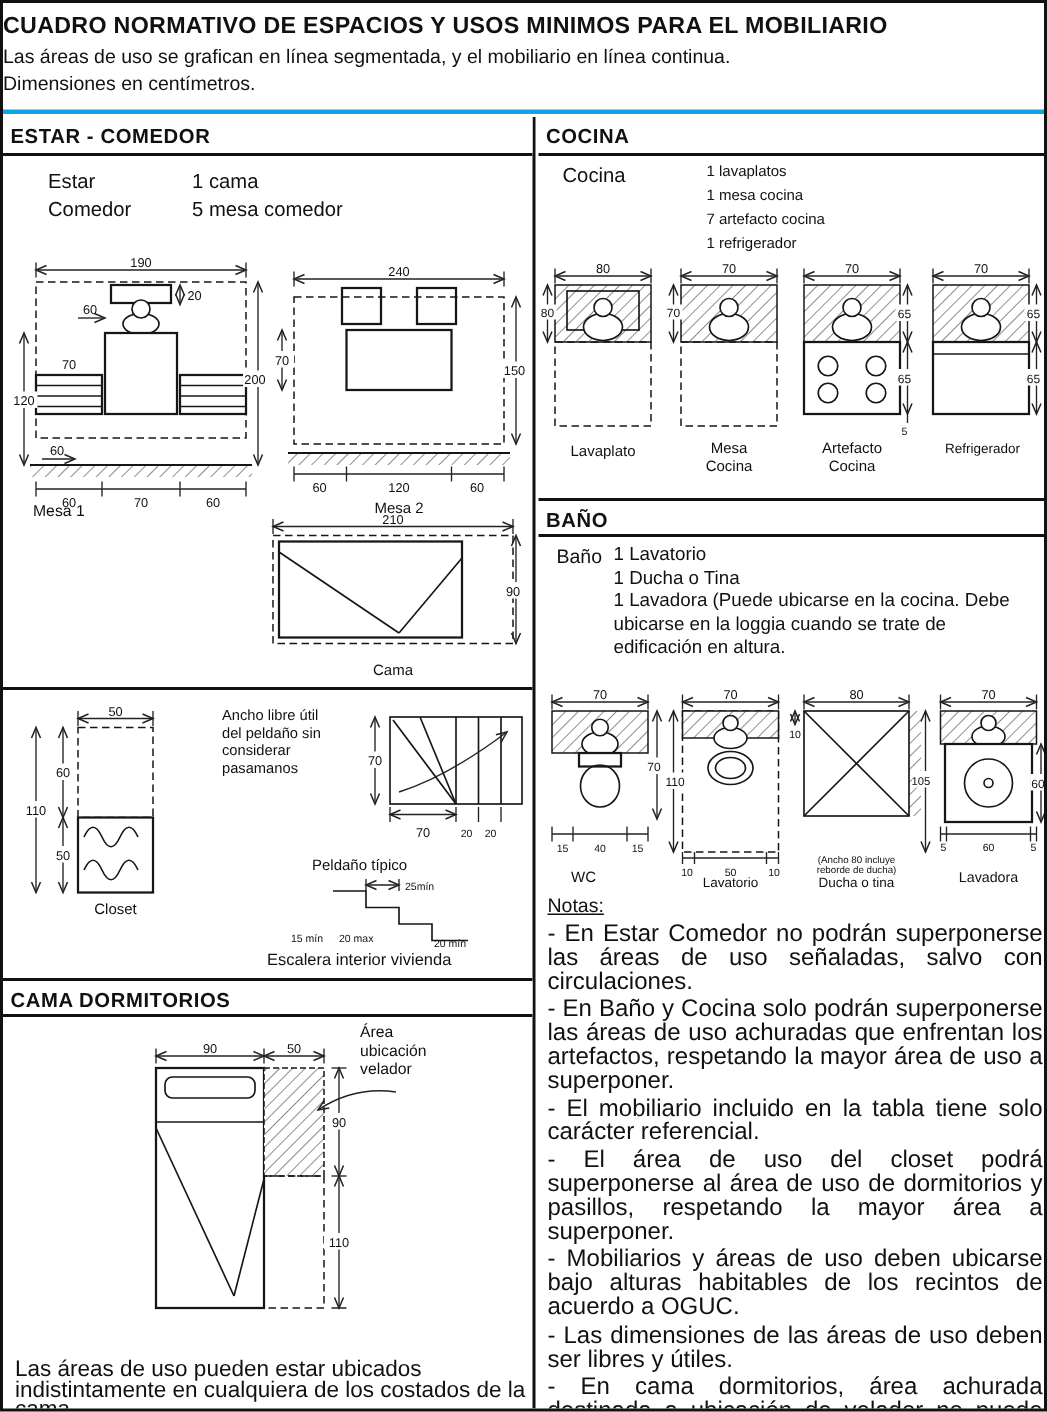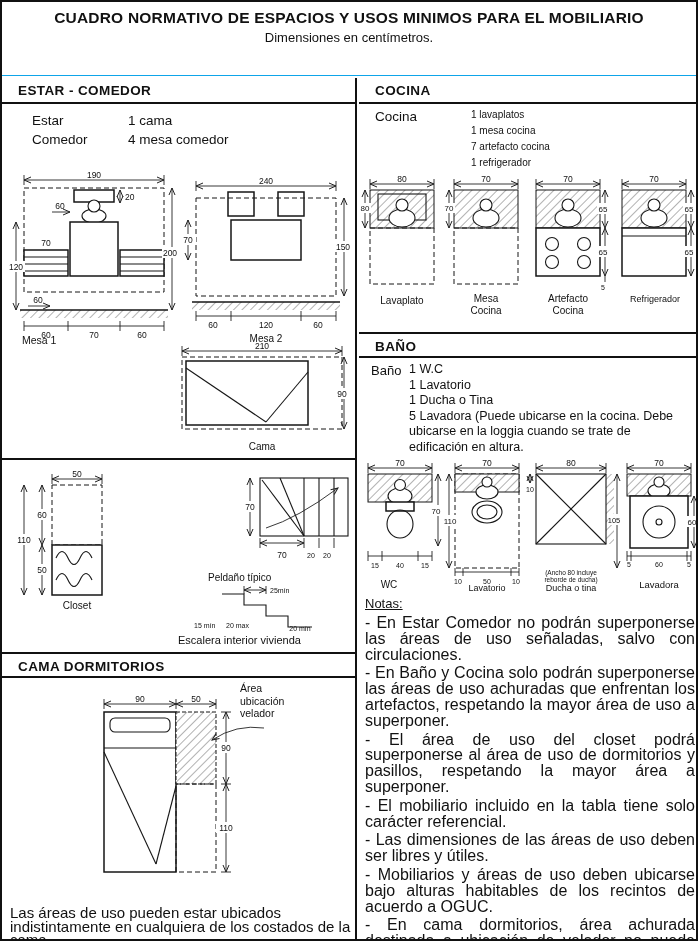--- a/index.html
+++ b/index.html
@@ -1,23 +1,23 @@
 <!DOCTYPE html>
 <html><head>
 <meta charset="utf-8">
 <style>
   *{margin:0;padding:0;box-sizing:border-box}
   body{background:#dcdcdc;font-family:"Liberation Sans",sans-serif;color:#111}
   .page{position:relative;width:698px;height:941px;background:#fff;border:2px solid #111;margin:0 auto;overflow:hidden}
-  .header{position:absolute;left:0;top:0;width:100%;height:74px;border-bottom:1px solid #0ea5e9;text-align:center;padding-top:7px}
+  .header{position:absolute;left:0;top:0;width:100%;height:74px;border-bottom:3px solid #0ea5e9;padding-top:7px}
   .title{font-size:15.5px;font-weight:bold;letter-spacing:.2px}
   .sub{font-size:13px;margin-top:3px}
   .col-left{position:absolute;left:0;top:76px;width:355px;bottom:0;border-right:2px solid #111}
   .col-right{position:absolute;left:357px;top:76px;right:0;bottom:0}
-  .secband{position:absolute;left:0;width:100%;height:26px;line-height:25px;padding-left:16px;font-size:13.5px;font-weight:bold;letter-spacing:.4px;background:#fff}
+  .secband{position:absolute;left:0;width:100%;height:26px;line-height:25px;padding-left:5px;font-size:13.5px;font-weight:bold;letter-spacing:.4px;background:#fff}
   .abs{position:absolute}
   .lbl{display:inline-block;width:96px}
   .itemlist div{margin:0}
   .nota-item{text-align:justify;margin-bottom:3px}
   svg{overflow:visible}
   svg text{font-family:"Liberation Sans",sans-serif;fill:#111;font-size:8.5px}
   .dt{text-anchor:middle}
   .t7{font-size:7px}
   .cap{font-size:10px;text-anchor:middle}
   .dim{stroke:#222;stroke-width:.9;fill:none}
@@ -41,30 +41,31 @@
     <marker id="ar" markerWidth="10" markerHeight="10" refX="8" refY="5" orient="auto-start-reverse" markerUnits="userSpaceOnUse">
       <path d="M1,2 L8,5 L1,8" fill="none" stroke="#222" stroke-width="1"></path>
     </marker>
   </defs>
 </svg>
 
 <div class="page">
 
   <div class="header">
     <div class="title">CUADRO NORMATIVO DE ESPACIOS Y USOS MINIMOS PARA EL MOBILIARIO</div>
+    <div class="sub">Las áreas de uso se grafican en línea segmentada, y el mobiliario en línea continua.</div>
     <div class="sub">Dimensiones en centímetros.</div>
   </div>
 
   <div class="col-left">
 
     <div class="secband" style="top:0;border-bottom:2px solid #111">ESTAR - COMEDOR</div>
 
     <div class="abs itemlist" style="left:30px;top:33px;font-size:13.5px;line-height:19px">
       <div><span class="lbl">Estar</span><span>1 cama</span></div>
-      <div><span class="lbl">Comedor</span><span>4 mesa comedor</span></div>
+      <div><span class="lbl">Comedor</span><span>5 mesa comedor</span></div>
     </div>
 
     <svg class="abs" style="left:6px;top:92px" width="172" height="176" viewBox="0 0 172 176">
       <g>
         <line class="tick" x1="16" y1="5" x2="16" y2="15"></line>
         <line class="tick" x1="156" y1="5" x2="156" y2="15"></line>
         <line class="dim" x1="16" y1="10" x2="156" y2="10" marker-start="url(#ar)" marker-end="url(#ar)"></line>
         <text class="dt" x="86" y="8">190</text>
       </g>
       <rect class="dashed" x="16" y="18" width="140" height="104"></rect>
@@ -197,20 +198,21 @@
       </g>
       <rect class="dashed" x="36" y="15" width="50" height="60"></rect>
       <g>
         <rect class="solid" x="36" y="75" width="50" height="50"></rect>
         <path class="thin" d="M40,88 q6,-13 12,0 q6,13 12,0 q6,-13 12,0"></path>
         <path class="thin" d="M40,110 q6,-13 12,0 q6,13 12,0 q6,-13 12,0"></path>
       </g>
       <text class="cap" x="61" y="139">Closet</text>
     </svg>
 
+    <div class="abs" style="left:146px;top:394px;width:80px;font-size:9.8px;line-height:11.5px">Ancho libre útil del peldaño sin considerar pasamanos</div>
 
     <svg class="abs" style="left:224px;top:390px" width="132" height="108" viewBox="0 0 132 108">
       <g>
         <rect class="thin" x="34" y="10" width="88" height="58"></rect>
         <line class="thin" x1="93" y1="10" x2="93" y2="68"></line>
         <line class="thin" x1="108" y1="10" x2="108" y2="68"></line>
         <line class="thin" x1="78" y1="68" x2="78" y2="10"></line>
         <line class="thin" x1="78" y1="68" x2="54" y2="10"></line>
         <line class="thin" x1="78" y1="68" x2="36" y2="12"></line>
         <path class="dim" d="M40,60 Q72,50 112,20" marker-end="url(#ar)"></path>
@@ -404,24 +406,23 @@
         <line class="dim" x1="78" y1="54" x2="78" y2="102" marker-start="url(#ar)" marker-end="url(#ar)"></line>
         <rect class="bg" x="70" y="72" width="13" height="11"></rect>
         <text class="dt" x="76" y="81" style="font-size:8px">65</text>
       </g>
       <text class="dt" x="42" y="128" style="font-size:9px">Refrigerador</text>
     </svg>
 
     <div class="secband" style="top:254px;border-top:2px solid #111;border-bottom:2px solid #111">BAÑO</div>
     <div class="abs" style="left:12px;top:285px;font-size:13px">Baño</div>
     <div class="abs itemlist" style="left:50px;top:284px;width:284px;font-size:12.5px;line-height:15.5px">
-      <div>1 W.C</div>
       <div>1 Lavatorio</div>
       <div>1 Ducha o Tina</div>
-      <div>5 Lavadora (Puede ubicarse en la cocina. Debe ubicarse en la loggia cuando se trate de edificación en altura.</div>
+      <div>1 Lavadora (Puede ubicarse en la cocina. Debe ubicarse en la loggia cuando se trate de edificación en altura.</div>
     </div>
 
     <svg class="abs" style="left:0px;top:380px" width="84" height="134" viewBox="0 0 84 134">
       <g>
         <line class="tick" x1="9" y1="5" x2="9" y2="15"></line>
         <line class="tick" x1="73" y1="5" x2="73" y2="15"></line>
         <line class="dim" x1="9" y1="10" x2="73" y2="10" marker-start="url(#ar)" marker-end="url(#ar)"></line>
         <text class="dt" x="41" y="8">70</text>
       </g>
       <rect class="hz" x="9" y="16" width="64" height="28"></rect>
@@ -538,22 +539,22 @@
         <text class="dt t7" x="68" y="109">5</text>
       </g>
       <text class="dt" x="38" y="130" style="font-size:9.5px">Lavadora</text>
     </svg>
 
     <div class="abs" style="left:6px;top:518px;width:330px">
       <div style="font-size:13px;text-decoration:underline;margin-bottom:4px">Notas:</div>
       <div style="font-size:16px;line-height:15.8px">
         <div class="nota-item">- En Estar Comedor no podrán superponerse las áreas de uso señaladas, salvo con circulaciones.</div>
         <div class="nota-item">- En Baño y Cocina solo podrán superponerse las áreas de uso achuradas que enfrentan los artefactos, respetando la mayor área de uso a superponer.</div>
+        <div class="nota-item">- El mobiliario incluido en la tabla tiene solo carácter referencial.</div>
         <div class="nota-item">- El área de uso del closet podrá superponerse al área de uso de dormitorios y pasillos, respetando la mayor área a superponer.</div>
-        <div class="nota-item">- El mobiliario incluido en la tabla tiene solo carácter referencial.</div>
+        <div class="nota-item">- Mobiliarios y áreas de uso deben ubicarse bajo alturas habitables de los recintos de acuerdo a OGUC.</div>
         <div class="nota-item">- Las dimensiones de las áreas de uso deben ser libres y útiles.</div>
-        <div class="nota-item">- Mobiliarios y áreas de uso deben ubicarse bajo alturas habitables de los recintos de acuerdo a OGUC.</div>
         <div class="nota-item">- En cama dormitorios, área achurada destinada a ubicación de velador no puede superponerse a circulación o al área de desarrollo de puertas, pudiendo solo superponerse a otra línea para velador.</div>
       </div>
     </div>
 
   </div>
 </div>
 
 </body></html>

